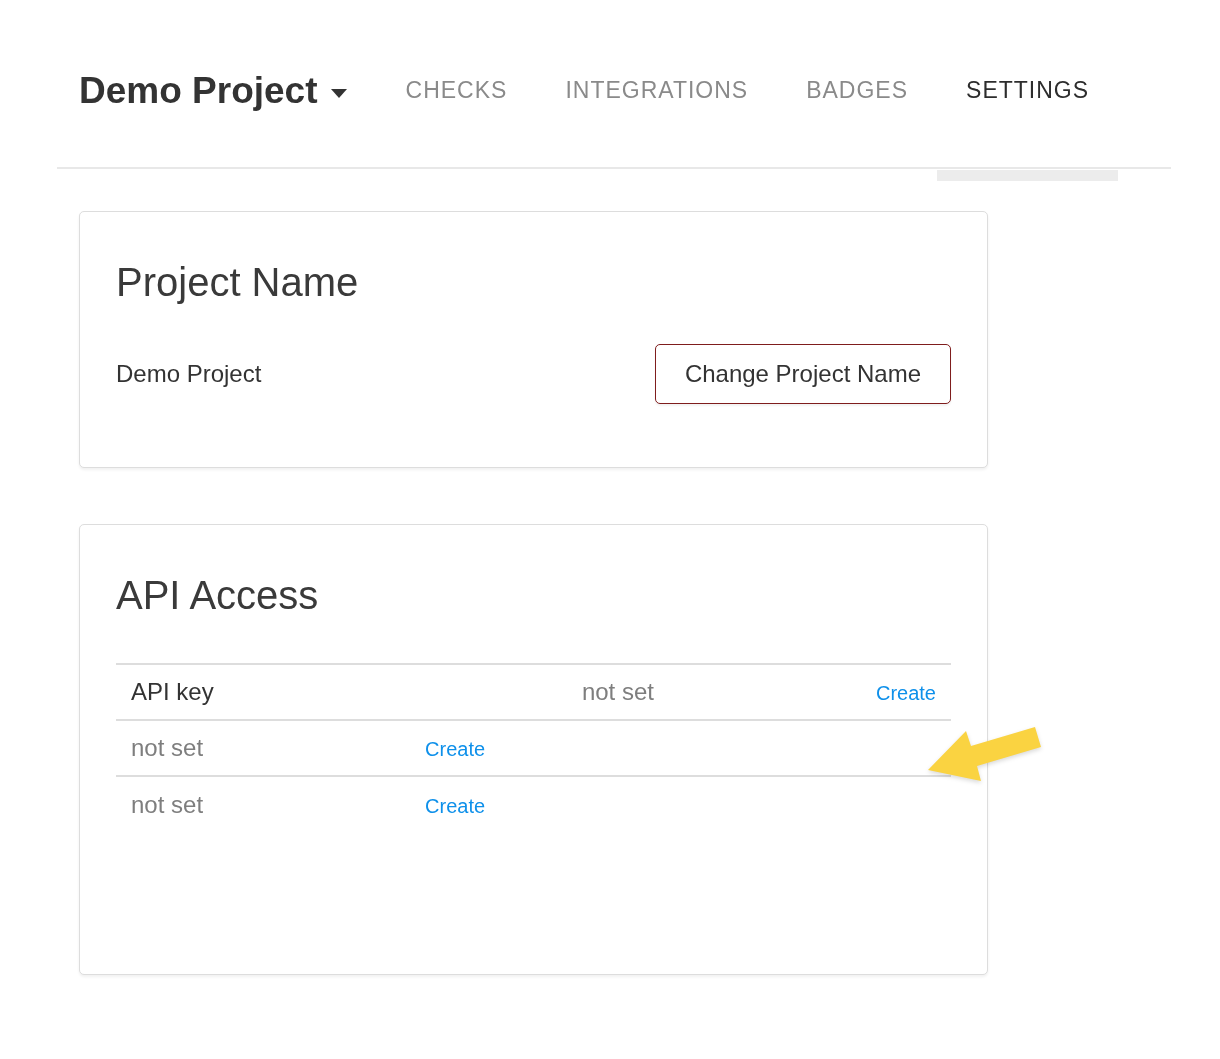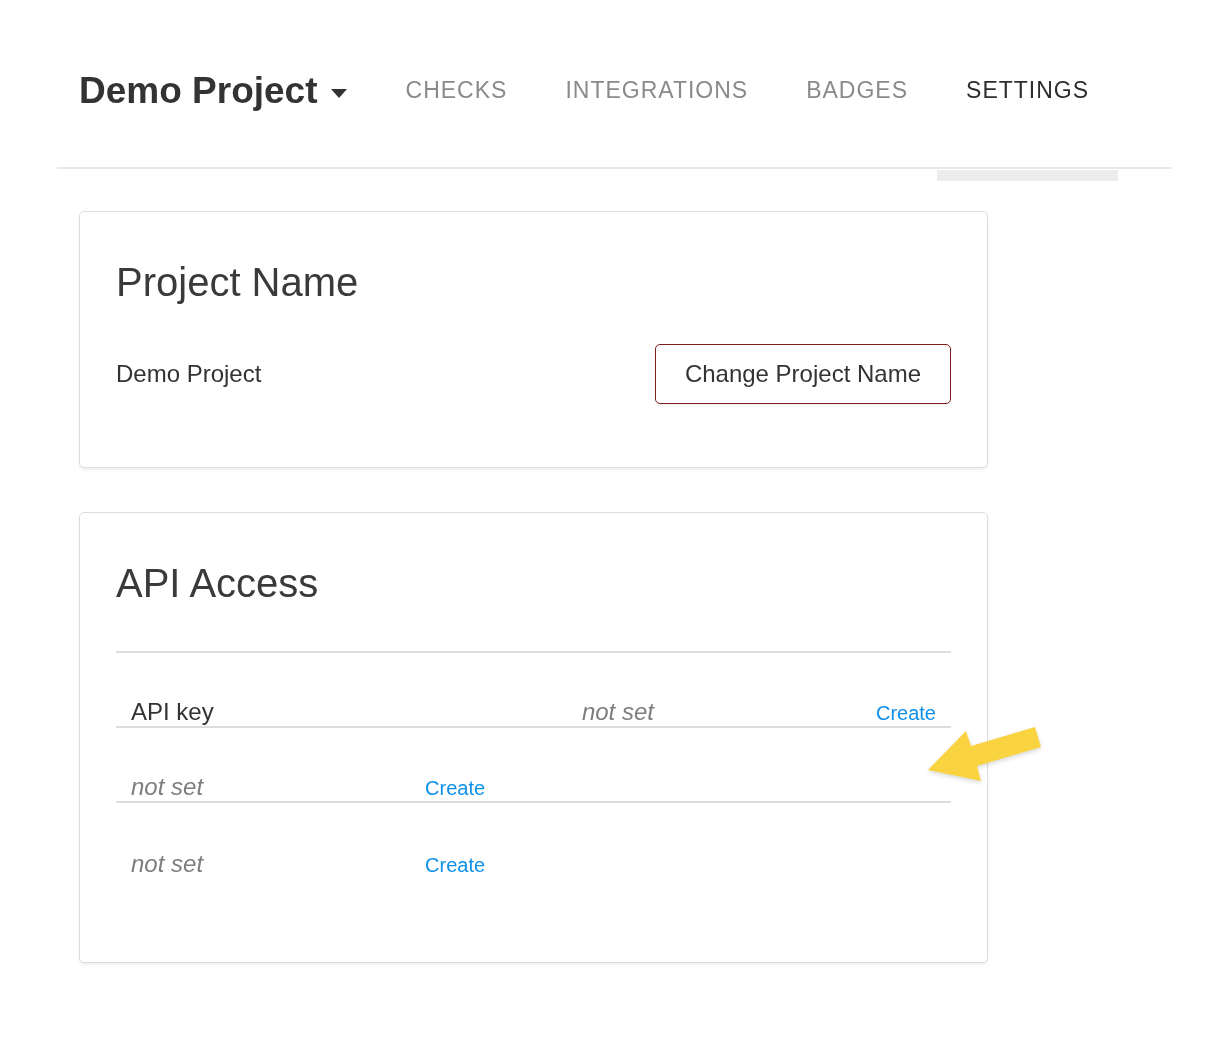--- a/index.html
+++ b/index.html
@@ -54,47 +54,47 @@
     background: #ffffff;
     border: 1px solid #dddddd; border-radius: 5px;
     box-shadow: 0 2px 3px rgba(0,0,0,0.06);
     padding: 0 36px;
   }
   .card h2 {
     font-size: 40px; font-weight: 400; color: #3a3a3a;
     line-height: 1.1; margin-top: 48px;
   }
   .card-1 { margin-top: 42px; height: 257px; }
-  .card-2 { margin-top: 44px; height: 451px; }
+  .card-2 { margin-top: 56px; height: 451px; }
 
   .name-row {
     margin-top: 40px;
     display: flex; justify-content: space-between; align-items: center;
   }
   .name-value { font-size: 24px; color: #333333; }
   .btn {
     font-family: "Liberation Sans", sans-serif;
     font-size: 24px; color: #333333;
     background: #ffffff;
     border: 1px solid #7f1d1d; border-radius: 5px;
     padding: 15px 29px; cursor: pointer;
     box-shadow: 0 2px 2px rgba(0,0,0,0.05);
     white-space: nowrap;
   }
 
   
   .api-table { margin-top: 46px; width: 100%; border-top: 2px solid #dddddd; }
   .api-row {
-    display: flex; align-items: flex-end; height: 75px;
+    display: flex; align-items: center; height: 56px;
     border-bottom: 2px solid #dddddd;
   }
   .api-row:last-child { border-bottom: none; }
   .cell { padding: 0 15px; font-size: 24px; }
   .cell-label { width: 54%; color: #333333; }
-  .cell-value { width: 27%; color: #7e7e7e; font-style: italic; }
+  .cell-value { width: 27%; color: #7e7e7e; }
   .cell-action { width: 19%; text-align: right; }
   .link { color: #0e90ea; text-decoration: none; cursor: pointer; font-size: 20px; }
 
   
   .arrow-annotation {
     position: absolute; left: 920px; top: 713px;
     width: 130px; height: 92px; z-index: 10; pointer-events: none;
   }
 </style>
 </head>

